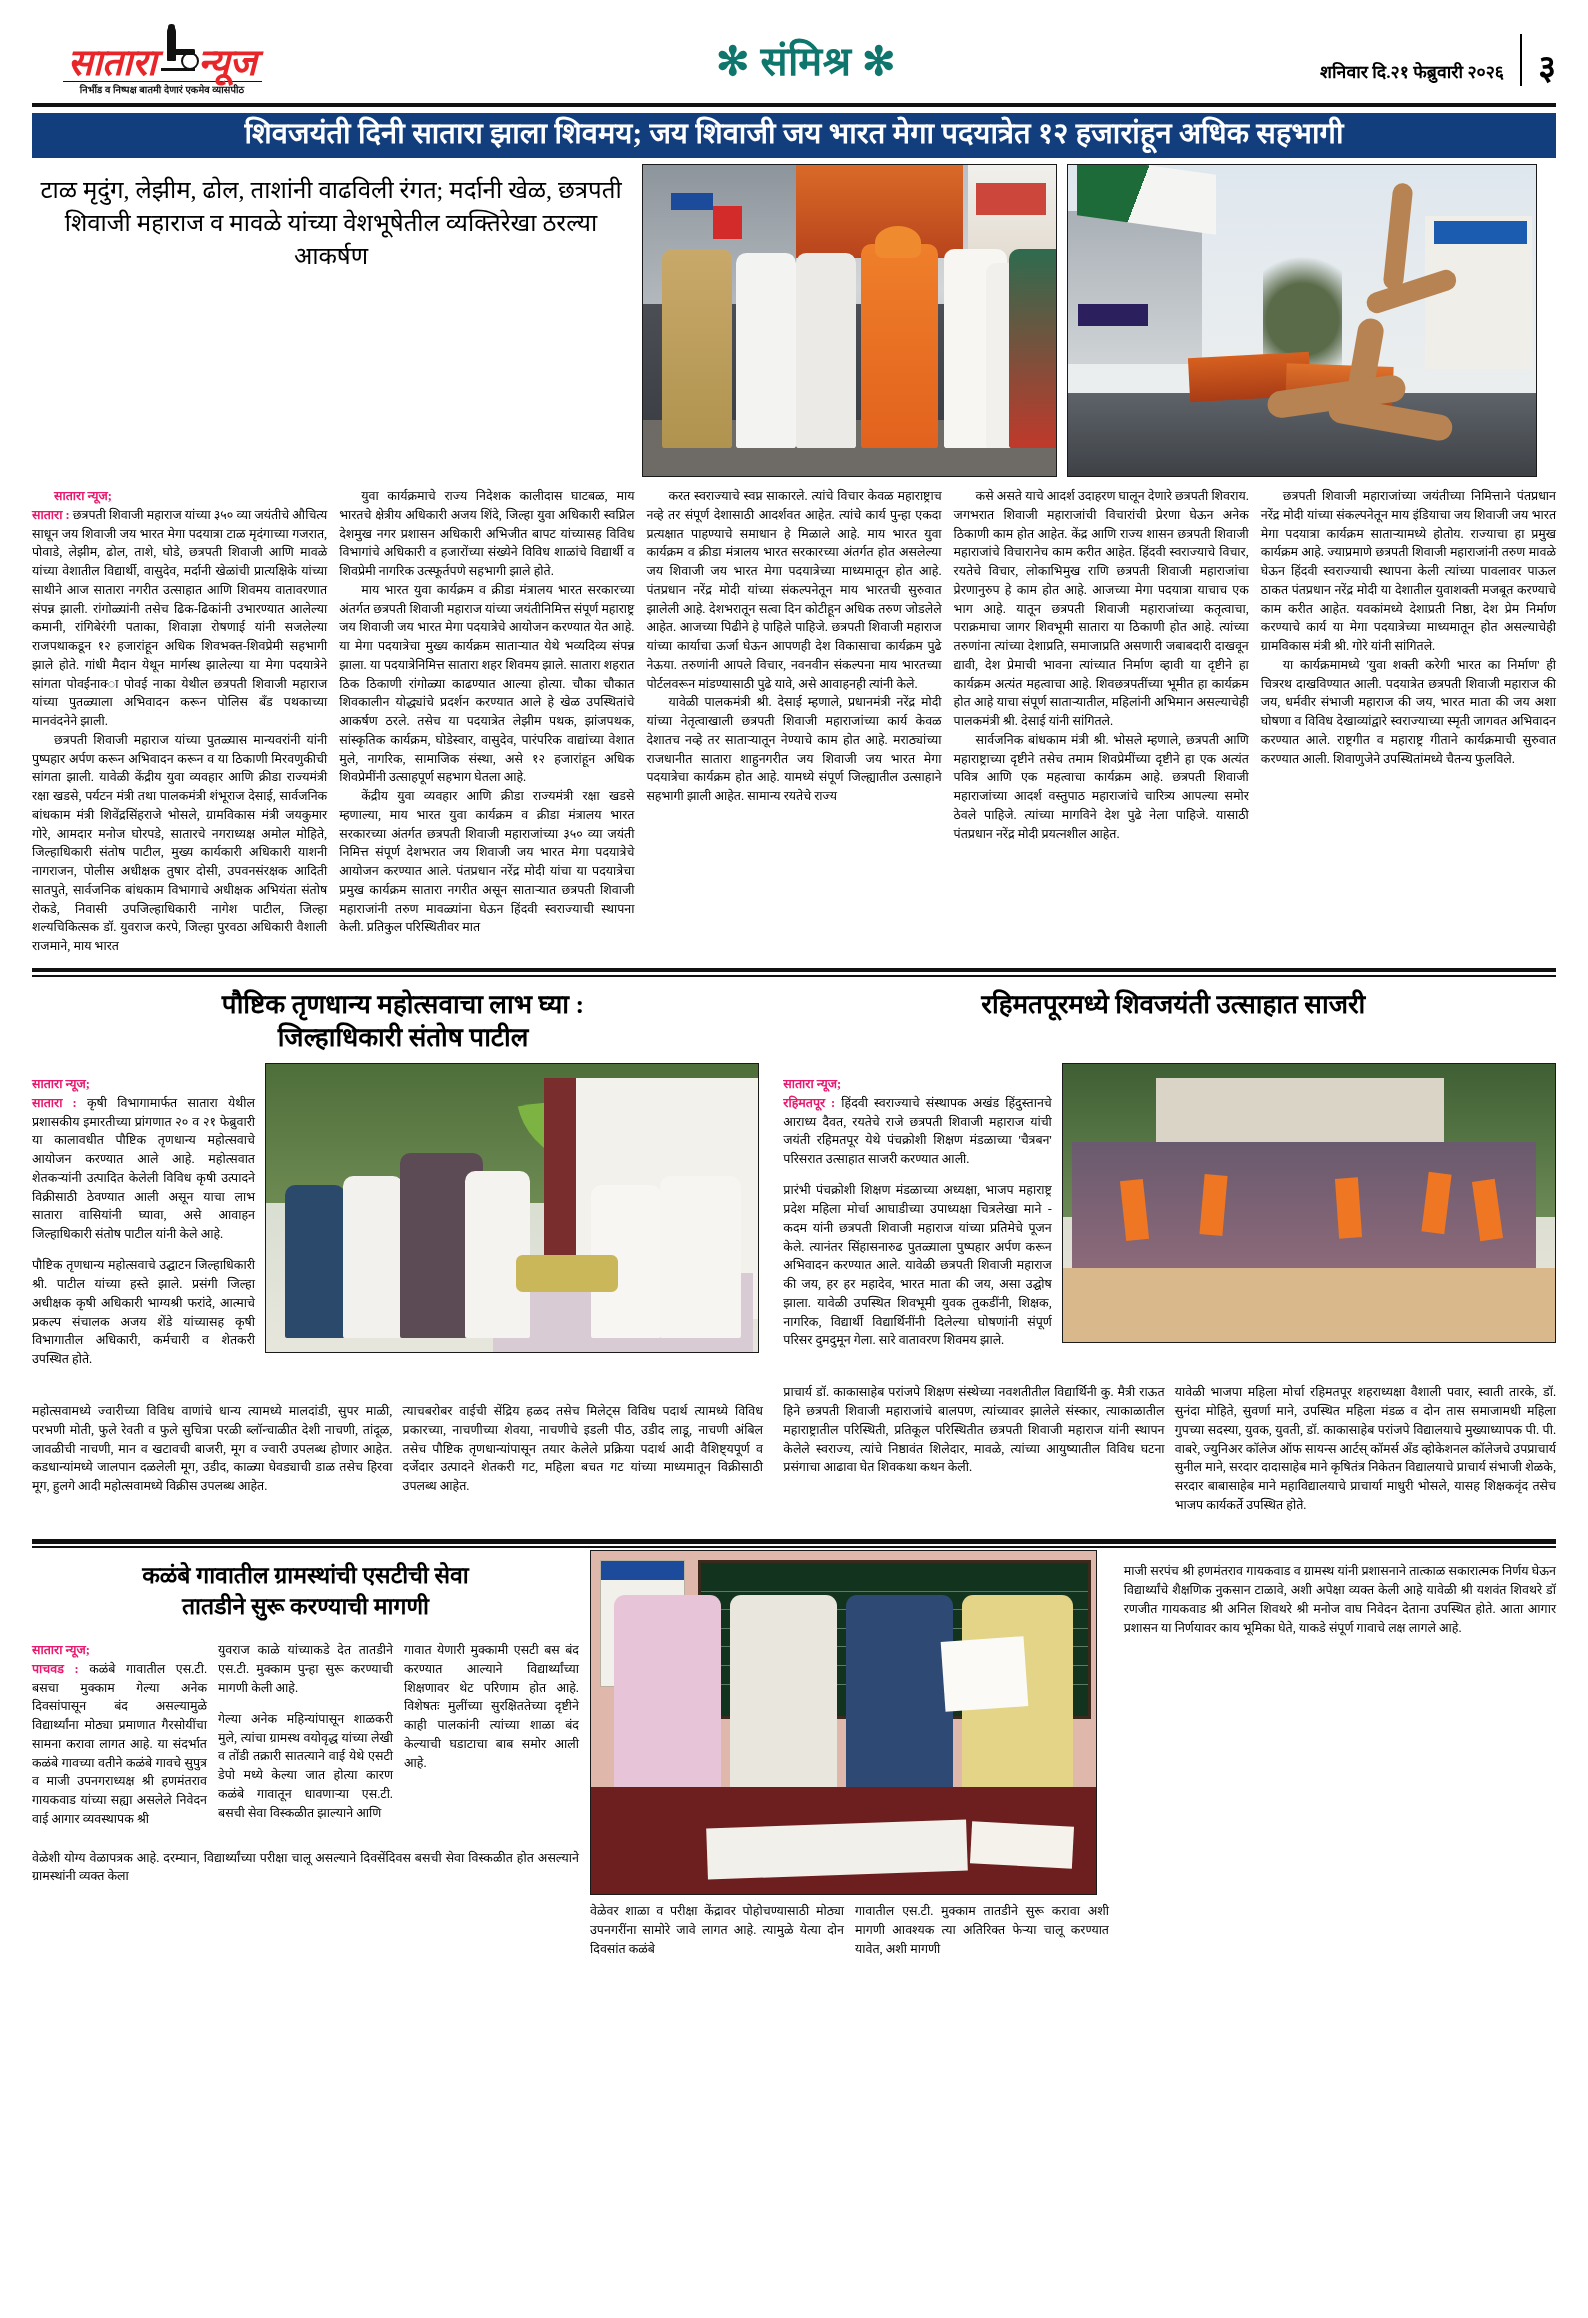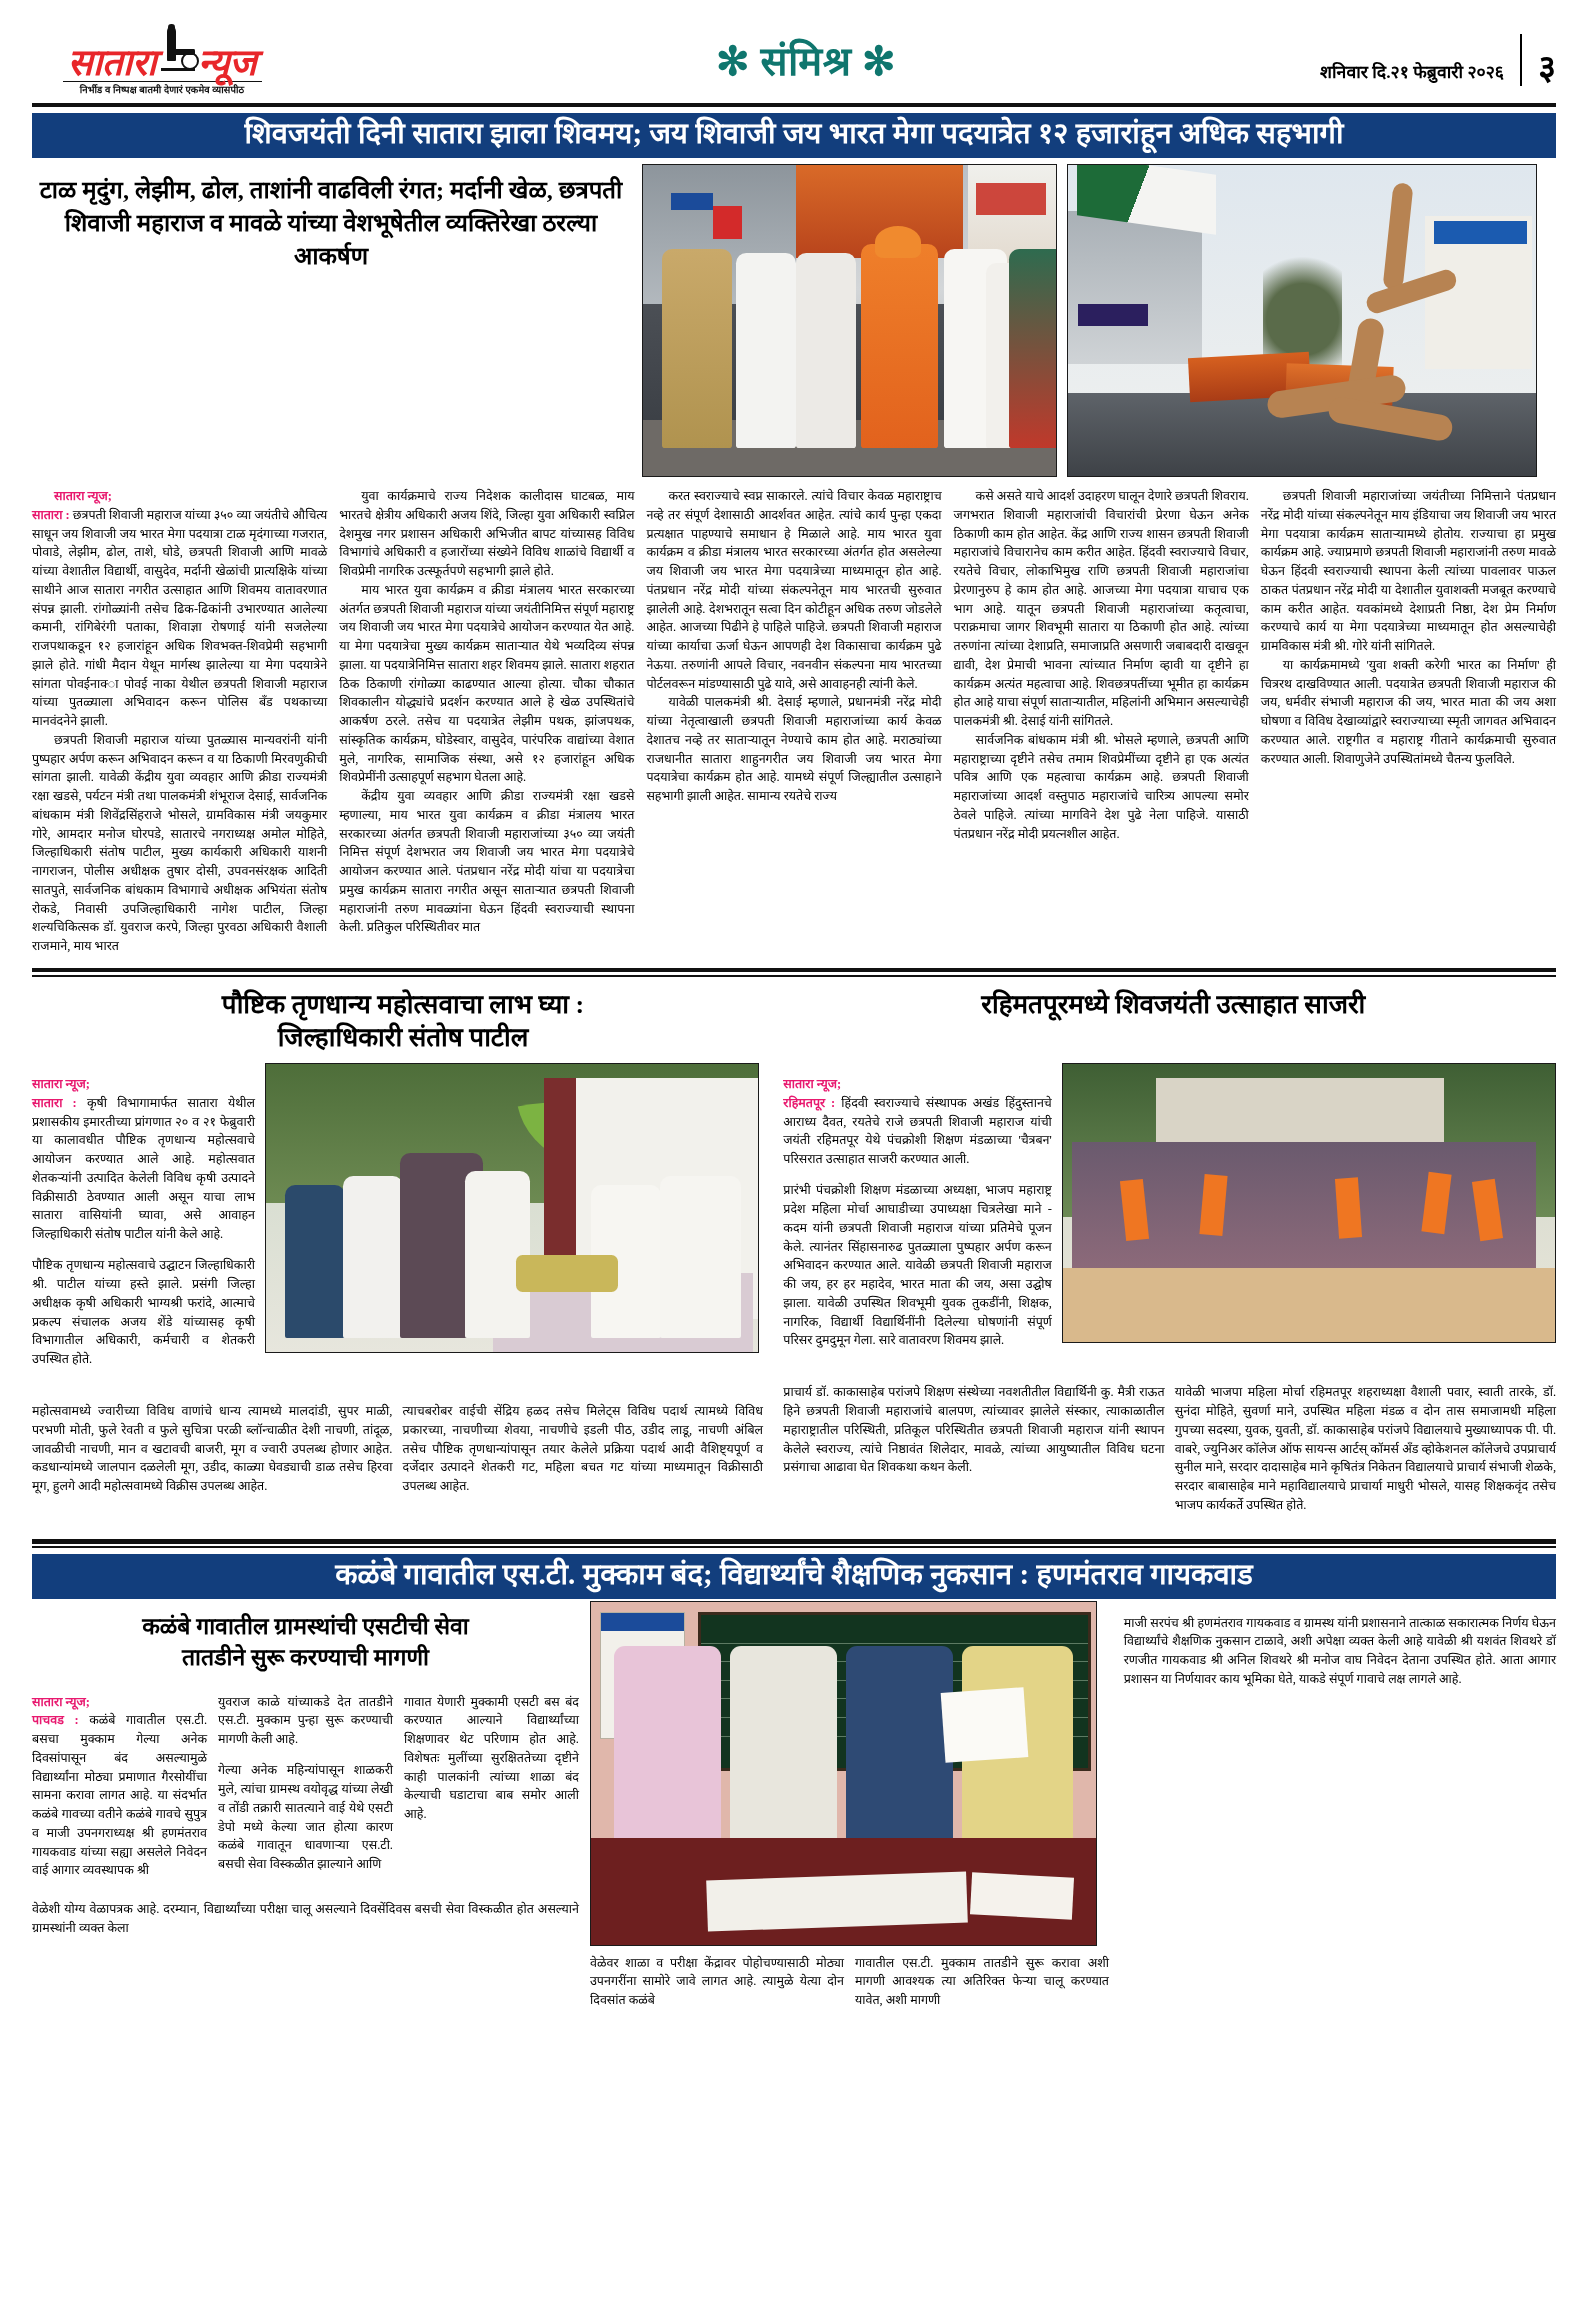--- a/index.html
+++ b/index.html
@@ -53,21 +53,21 @@
   .banner-blue{
     background:#123e7d;color:#ffffff;
     font-size:29px;font-weight:bold;text-align:center;
     padding:5.6px 0 8.3px 0;margin-top:5.6px;letter-spacing:0.1px;
     line-height:1.1;white-space:nowrap;overflow:hidden;
   }
 
   
   .lead-sub{
     width:598px;text-align:center;
-    font-size:24px;font-weight:bold;line-height:1.38;
+    font-size:24px;font-weight:normal;line-height:1.38;
     padding:14px 0 8.3px 0;
   }
 
   
   .top-area{display:flex;gap:0;margin-top:1.9px;}
   .top-left{width:598px;flex:0 0 598px;}
   .top-right{flex:1;display:flex;gap:10.2px;padding-left:12px;padding-top:3.7px;}
 
   .photo{border:1.9px solid #1a1a1a;overflow:hidden;position:relative;background:#c9d3dc;}
   .ph-procession{width:413px;height:311px;}
@@ -382,21 +382,20 @@
         <div class="colr">
           <p>यावेळी भाजपा महिला मोर्चा रहिमतपूर शहराध्यक्षा वैशाली पवार, स्वाती तारके, डॉ. सुनंदा मोहिते, सुवर्णा माने, उपस्थित महिला मंडळ व दोन तास समाजामधी महिला गुपच्या सदस्या, युवक, युवती, डॉ. काकासाहेब परांजपे विद्यालयाचे मुख्याध्यापक पी. पी. वाबरे, ज्युनिअर कॉलेज ऑफ सायन्स आर्टस् कॉमर्स अँड व्होकेशनल कॉलेजचे उपप्राचार्य सुनील माने, सरदार दादासाहेब माने कृषितंत्र निकेतन विद्यालयाचे प्राचार्य संभाजी शेळके, सरदार बाबासाहेब माने महाविद्यालयाचे प्राचार्या माधुरी भोसले, यासह शिक्षकवृंद तसेच भाजप कार्यकर्ते उपस्थित होते.</p>
         </div>
       </div>
     </div>
   </div>
 
   <div class="sec-rule"></div>
   <div class="sec-rule2"></div>
 
-  <div class="banner-blue">कळंबे गावातील एस.टी. मुक्काम बंद; विद्यार्थ्यांचे शैक्षणिक नुकसान : हणमंतराव गायकवाड</div>
 
   <div class="bot-area">
     <div class="bot-left">
       <div class="bot-head-sub">
         <div>कळंबे गावातील ग्रामस्थांची एसटीची सेवा</div>
         <div>तातडीने सुरू करण्याची मागणी</div>
       </div>
       <div class="bot-left-cols">
         <div class="colb">
           <p>

